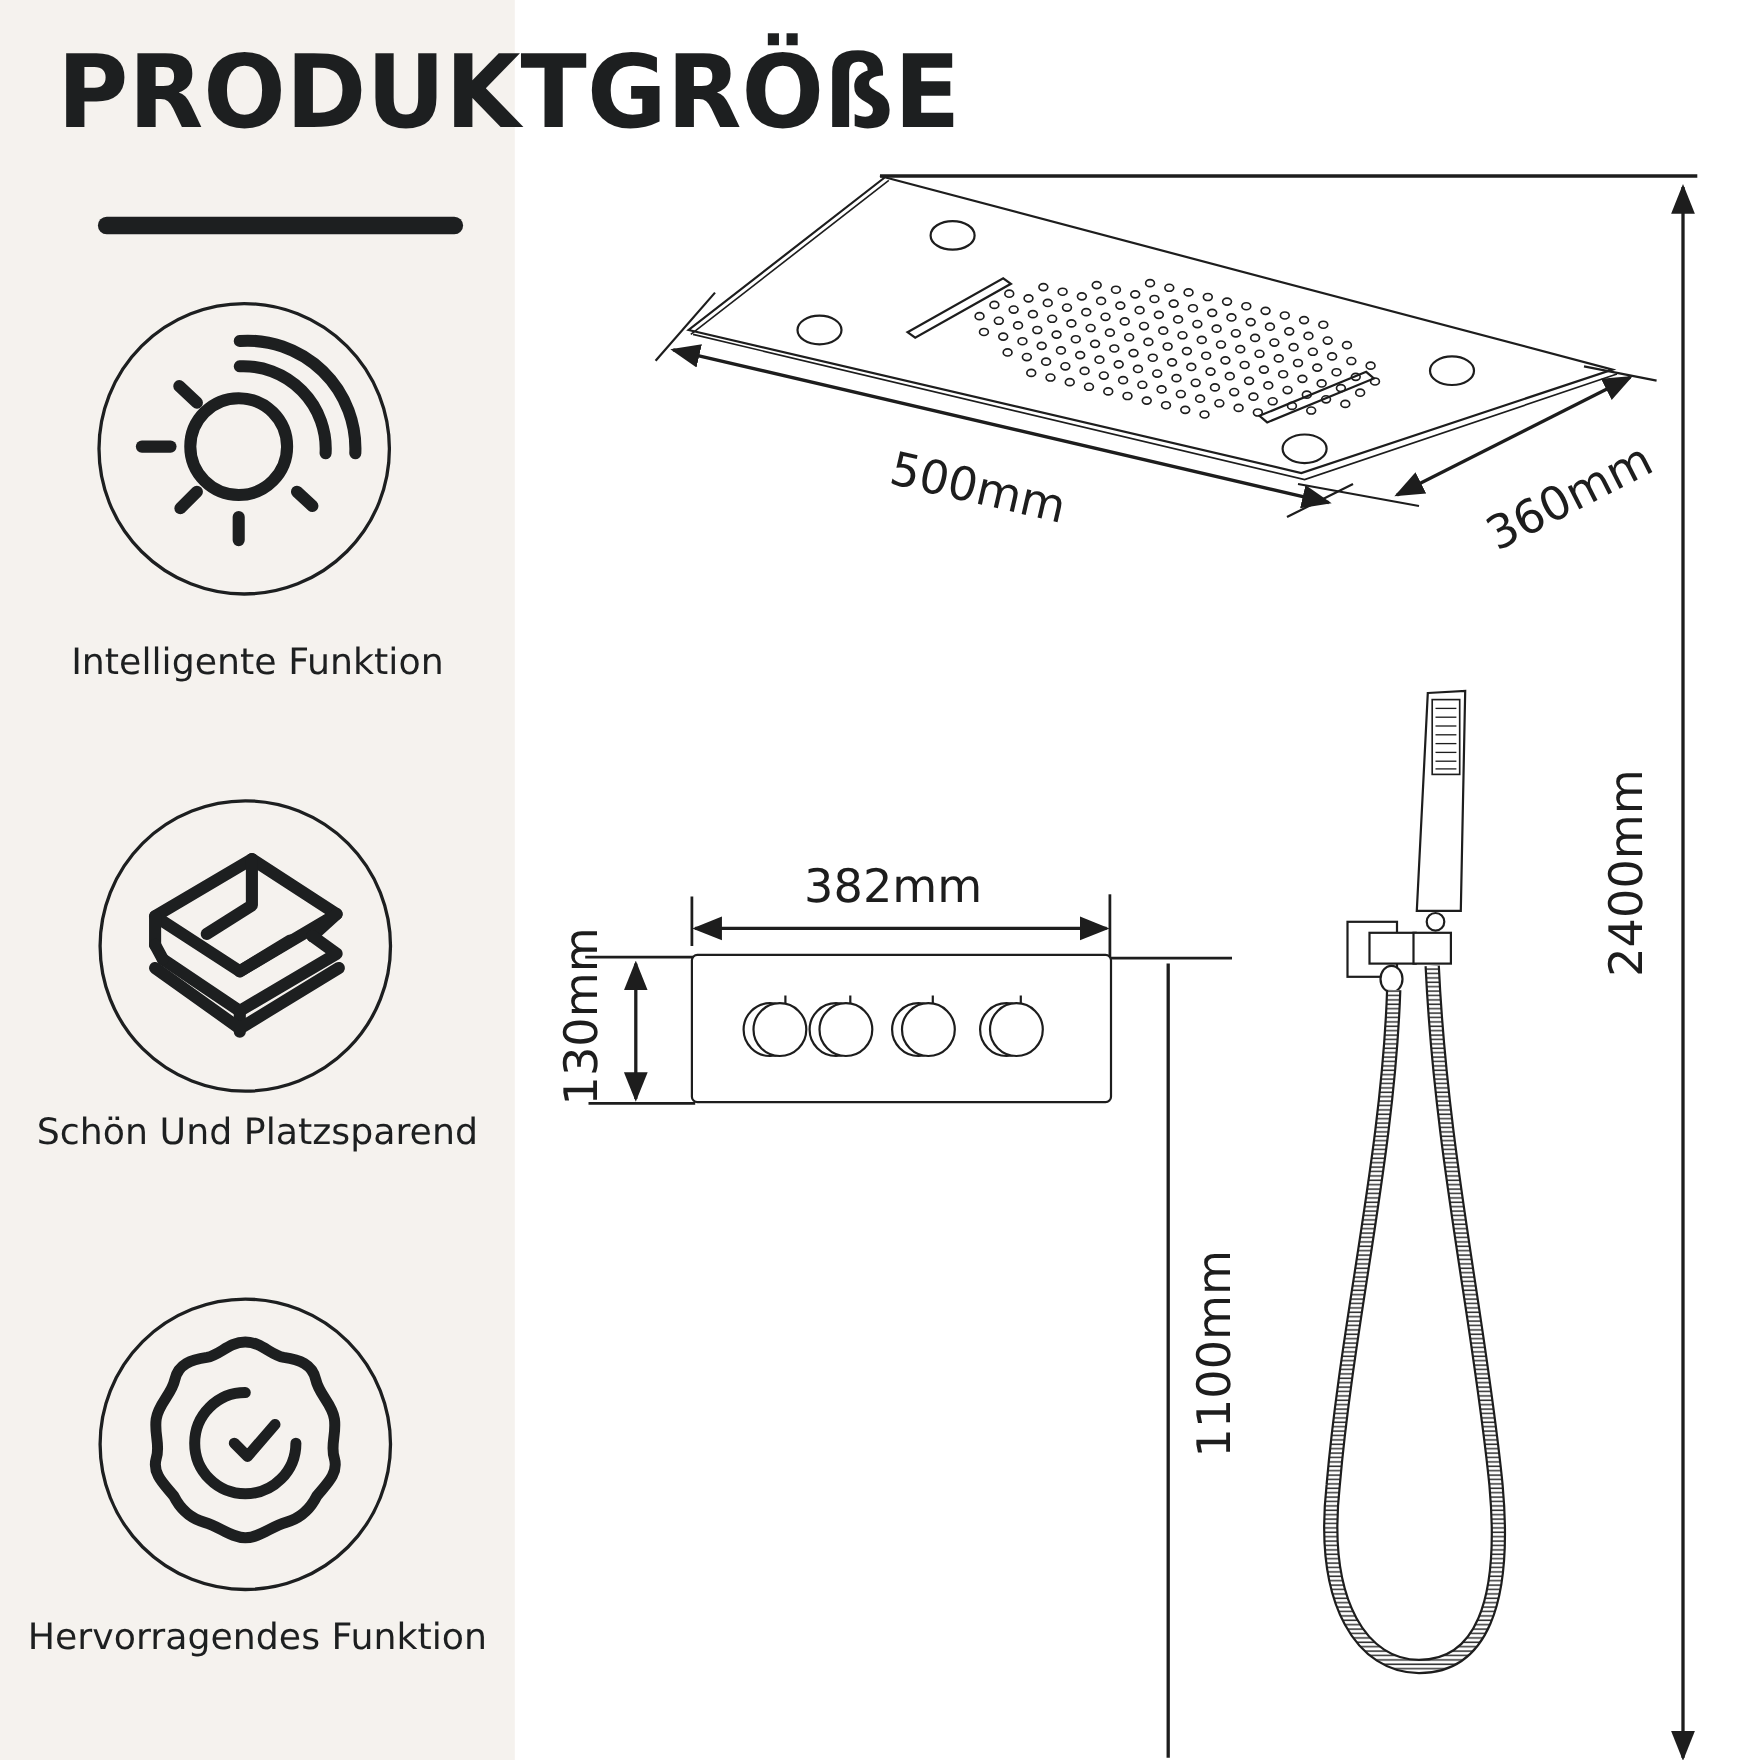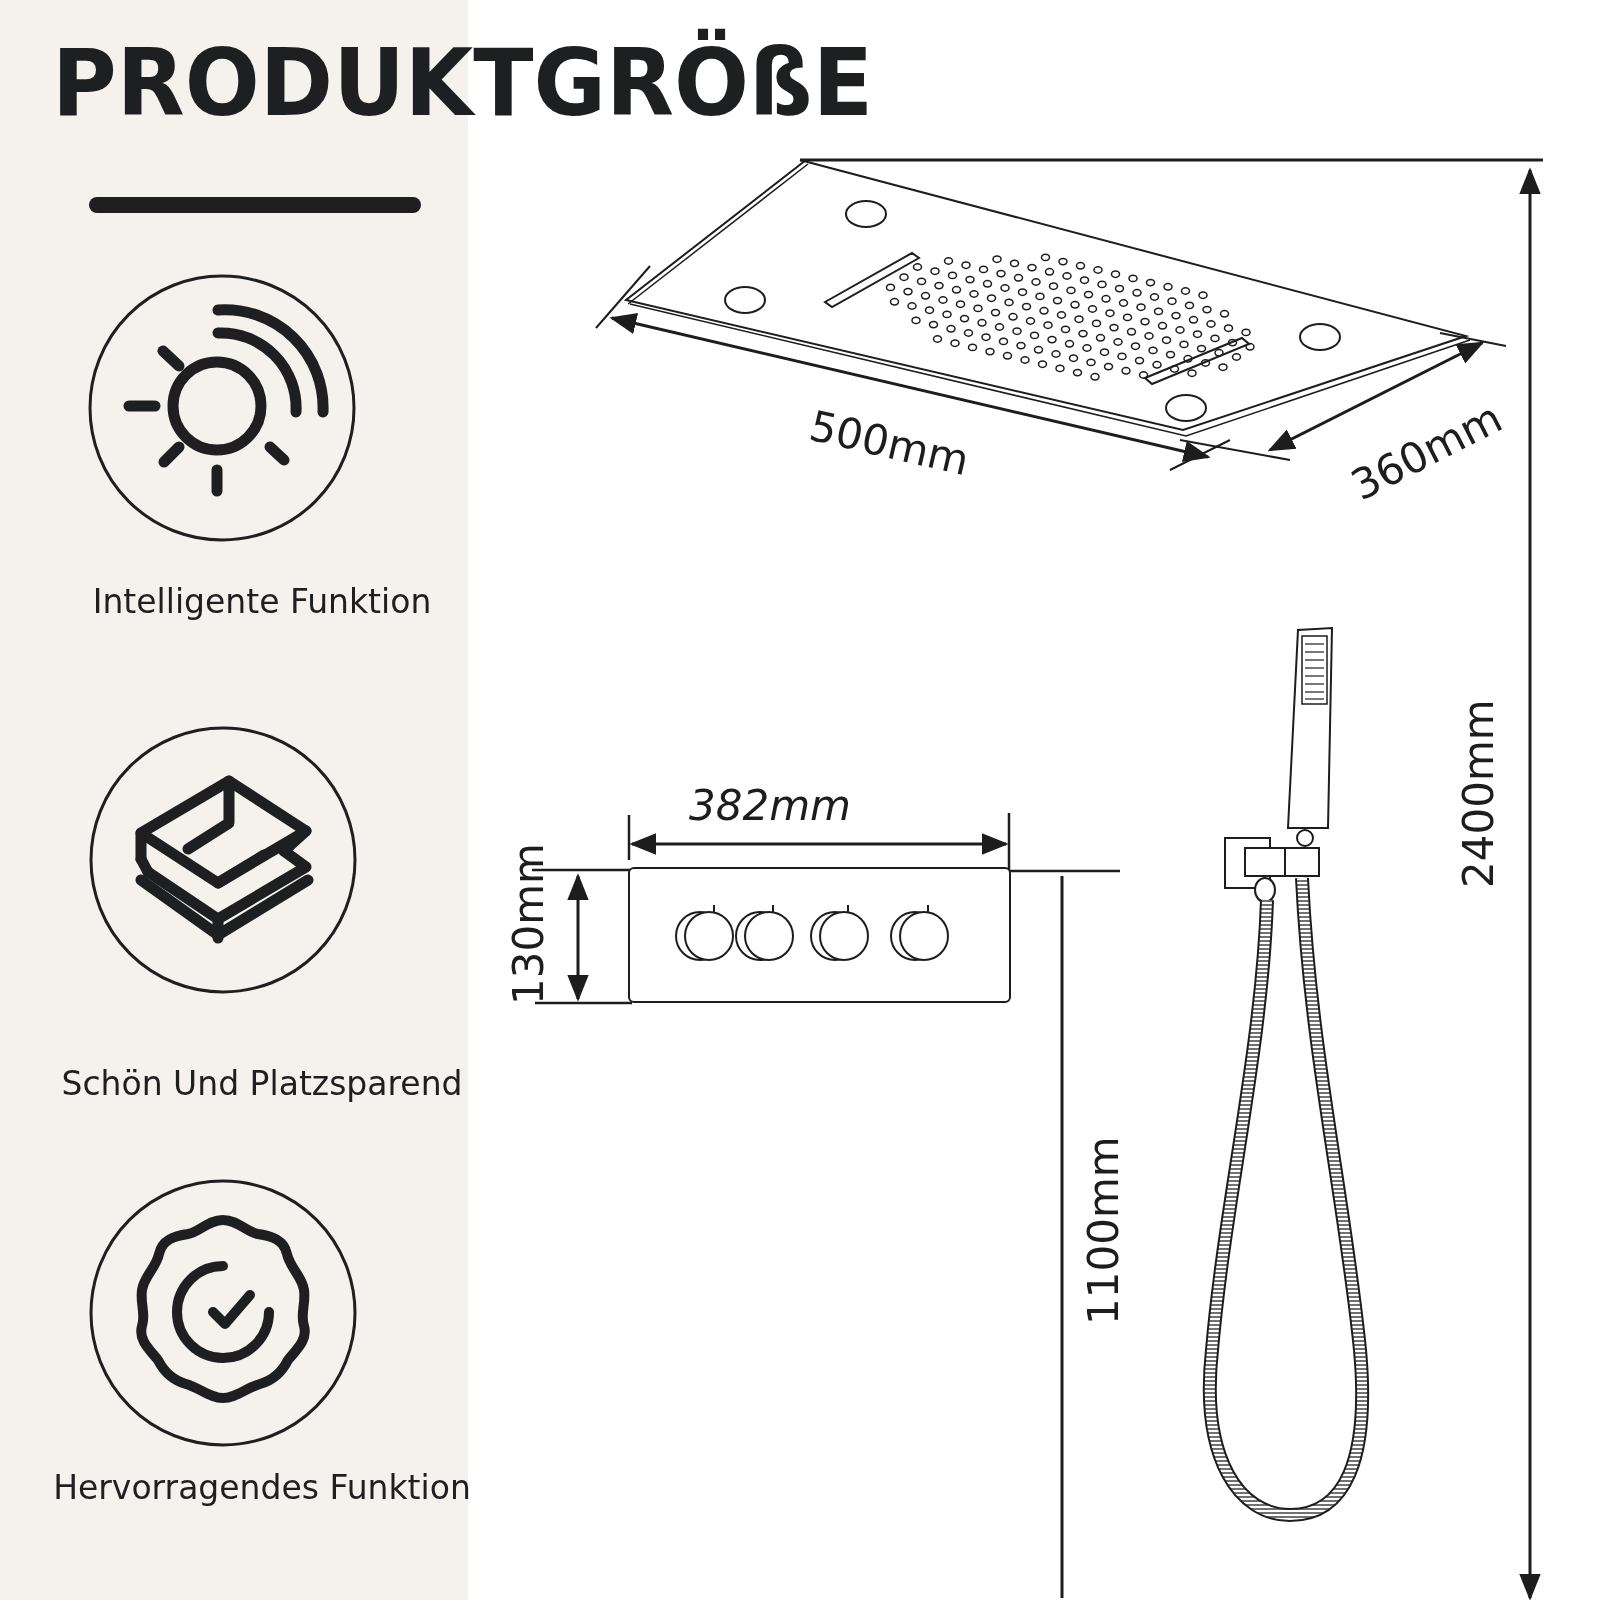--- a/index.html
+++ b/index.html
@@ -24,21 +24,20 @@
     position: absolute; left: 89px; top: 197px; width: 332px; height: 16px;
     background: #1d1f20; border-radius: 8px;
   }
   .feature-icon {
     position: absolute; width: 270px; height: 270px;
   }
   .feature-label {
     position: absolute; left: 0; width: 468px; text-align: center;
     font-family: "DejaVu Sans", sans-serif; font-size: 33px; color: #1d1f20;
     white-space: nowrap;
-    padding-left: 28px;
   }
   .diagram { position: absolute; left: 0; top: 0; width: 1600px; height: 1600px; }
   .dim-label {
     position: absolute; font-family: "DejaVu Sans", sans-serif;
     font-size: 42px; color: #1d1d1d; white-space: nowrap; line-height: 1;
   }
 </style>
 </head>
 <body>
 
@@ -69,21 +68,21 @@
     <path d="M141 56 L141 98 L100 124"></path>
     <path d="M218 106 L196 126"></path>
     <path d="M53 108 L53 134"></path>
     <path d="M60 147 L130 194 L218 142 L196 126"></path>
     <path d="M60 147 L53 134"></path>
     <path d="M130 194 L130 213"></path>
     <path d="M53 155 L130 210 L220 155"></path>
     <path d="M130 158 L176 130"></path>
   </g>
 </svg>
-<div class="feature-label" style="top:1064px;">Schön Und Platzsparend</div>
+<div class="feature-label" style="top:1009px;">Schön Und Platzsparend</div>
 
 <svg class="feature-icon" style="left:88px; top:1178px;" viewBox="0 0 270 270">
   <circle cx="135" cy="135" r="132" fill="none" stroke="#1d1f20" stroke-width="3"></circle>
   <g fill="none" stroke="#1d1f20" stroke-width="10" stroke-linecap="round" stroke-linejoin="round">
     <path d="M135 42
              C150 42 158 54 170 56 C184 58 196 62 199 76
              C202 90 214 98 216 112 C218 126 212 136 216 148
              C220 162 208 172 200 182 C194 194 186 202 172 206
              C158 210 148 220 135 220 C122 220 112 210 98 206
              C84 202 76 194 70 182 C62 172 50 162 54 148
@@ -325,16 +324,16 @@
     <rect x="1285" y="848" width="34" height="28" fill="#fff" stroke="#1d1d1d" stroke-width="2"></rect>
     <ellipse cx="1265" cy="890" rx="10" ry="12" fill="#fff" stroke="#1d1d1d" stroke-width="2"></ellipse>
 
     <path d="M1267 900 C1262 1050 1225 1200 1212 1350 C1200 1460 1240 1515 1290 1515 C1345 1515 1370 1460 1360 1350 C1345 1200 1310 1050 1302 878" fill="none" stroke="#1d1d1d" stroke-width="14"></path>
     <path d="M1267 900 C1262 1050 1225 1200 1212 1350 C1200 1460 1240 1515 1290 1515 C1345 1515 1370 1460 1360 1350 C1345 1200 1310 1050 1302 878" fill="none" stroke="url(#hose)" stroke-width="10"></path>
   </g>
 </svg>
 
 <div class="dim-label" style="left:815px; top:405px; transform: rotate(13deg); transform-origin:left top;">500mm</div>
 <div class="dim-label" style="left:1345px; top:470px; transform: rotate(-27deg); transform-origin:left top;">360mm</div>
-<div class="dim-label" style="left:689px; top:785px;font-style:italic;">382mm</div>
+<div class="dim-label" style="left:731px; top:785px;">382mm</div>
 <div class="dim-label" style="left:508px; top:1005px; transform: rotate(-90deg); transform-origin:left top;">130mm</div>
 <div class="dim-label" style="left:1458px; top:888px; transform: rotate(-90deg); transform-origin:left top;">2400mm</div>
 <div class="dim-label" style="left:1083px; top:1325px; transform: rotate(-90deg); transform-origin:left top;">1100mm</div>
 
 </body></html>

